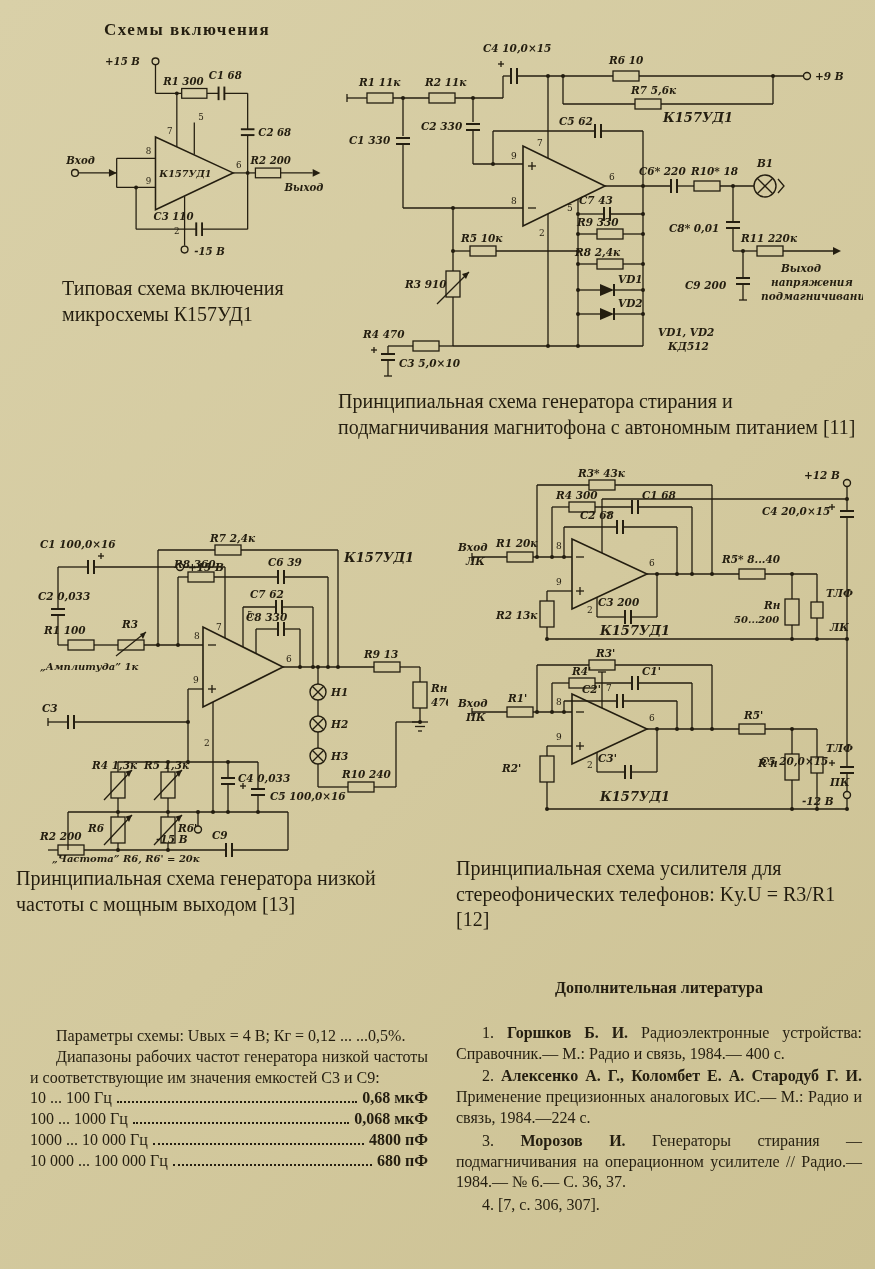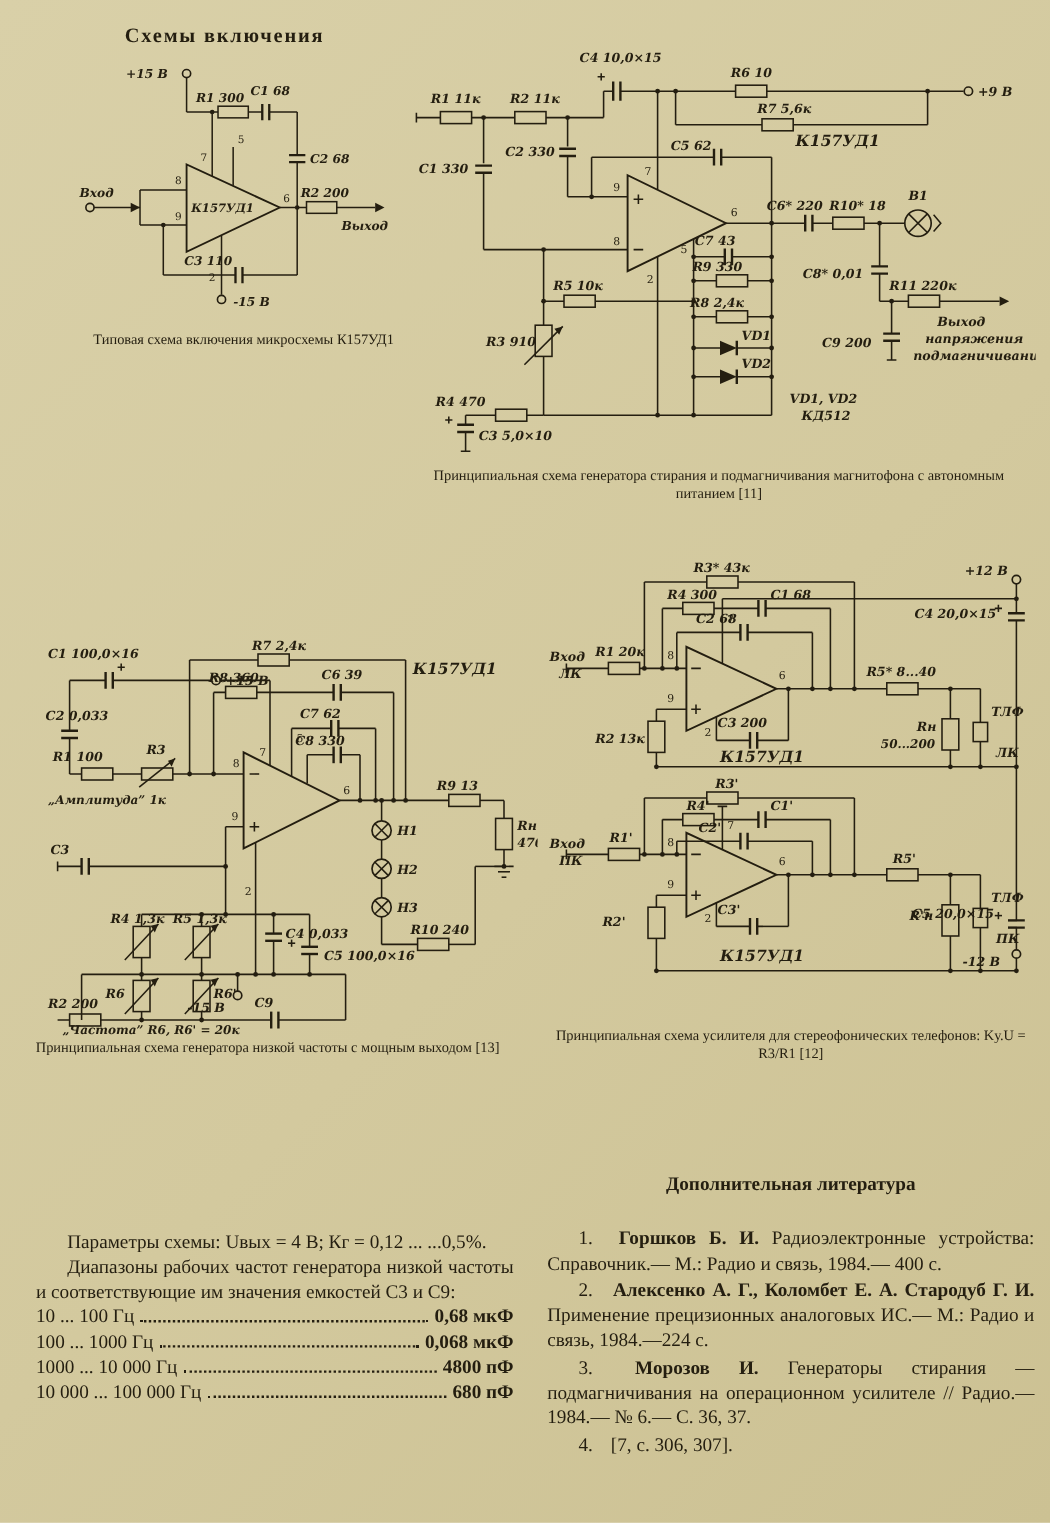--- a/index.html
+++ b/index.html
@@ -4,21 +4,21 @@
 <style>
   * { margin:0; padding:0; box-sizing:border-box; }
   html,body { width:875px; height:1269px; }
   body {
     position:relative; overflow:hidden;
     background:linear-gradient(135deg,#d9d0a8 0%,#d3c99e 55%,#ccc193 100%);
     font-family:"Liberation Serif", serif; color:#241e10;
   }
   .abs { position:absolute; }
   .page-heading { font-weight:bold; font-size:17px; letter-spacing:1.5px; }
-  .caption { font-size:12px; line-height:1.28; text-align:center; }
+  .caption { font-size:20px; line-height:1.28; }
   .pagenum { font-size:17px; }
   
   svg text { font-family:"DejaVu Serif", serif; font-style:italic; font-weight:bold; fill:#241e10; }
   .lbl  { font-size:10.5px; }
   .lbl-sm { font-size:10px; }
   .lbl-lg { font-size:13px; }
   .pin  { font-size:9px; font-style:normal; font-weight:normal; }
   .w    { stroke:#241e10; stroke-width:1.3; fill:none; }
   .w2   { stroke:#241e10; stroke-width:2; fill:none; }
   .box  { fill:none; stroke:#241e10; stroke-width:1.3; }
@@ -28,21 +28,21 @@
   .ah   { fill:#241e10; stroke:none; }
   
   .body-text { font-size:16px; line-height:1.3; text-align:justify; }
   .body-text p { text-indent:26px; }
   .freq-row { display:flex; align-items:baseline; }
   .freq-range { white-space:nowrap; }
   .freq-leader { flex:1; border-bottom:2px dotted #241e10; margin:0 5px 4px 5px; }
   .freq-val { font-weight:bold; white-space:nowrap; }
   .lit-heading { font-weight:bold; font-size:16px; text-align:center; margin-bottom:24px; }
   .lit-item { text-indent:20px; margin-bottom:2px; }
-  .lit-bold { font-weight:bold;margin-left:11px; }
+  .lit-bold { font-weight:bold; }
 </style>
 </head>
 <body>
 
 <div class="abs page-heading" style="left:104px; top:20px;">Схемы  включения</div>
 
 <svg class="abs" style="left:58px; top:40px;" width="292" height="228" viewBox="0 0 300 235">
   <g>
     <circle class="term" cx="100" cy="22" r="3.5"></circle>
     <line class="w" x1="100" y1="25.5" x2="100" y2="55"></line>

